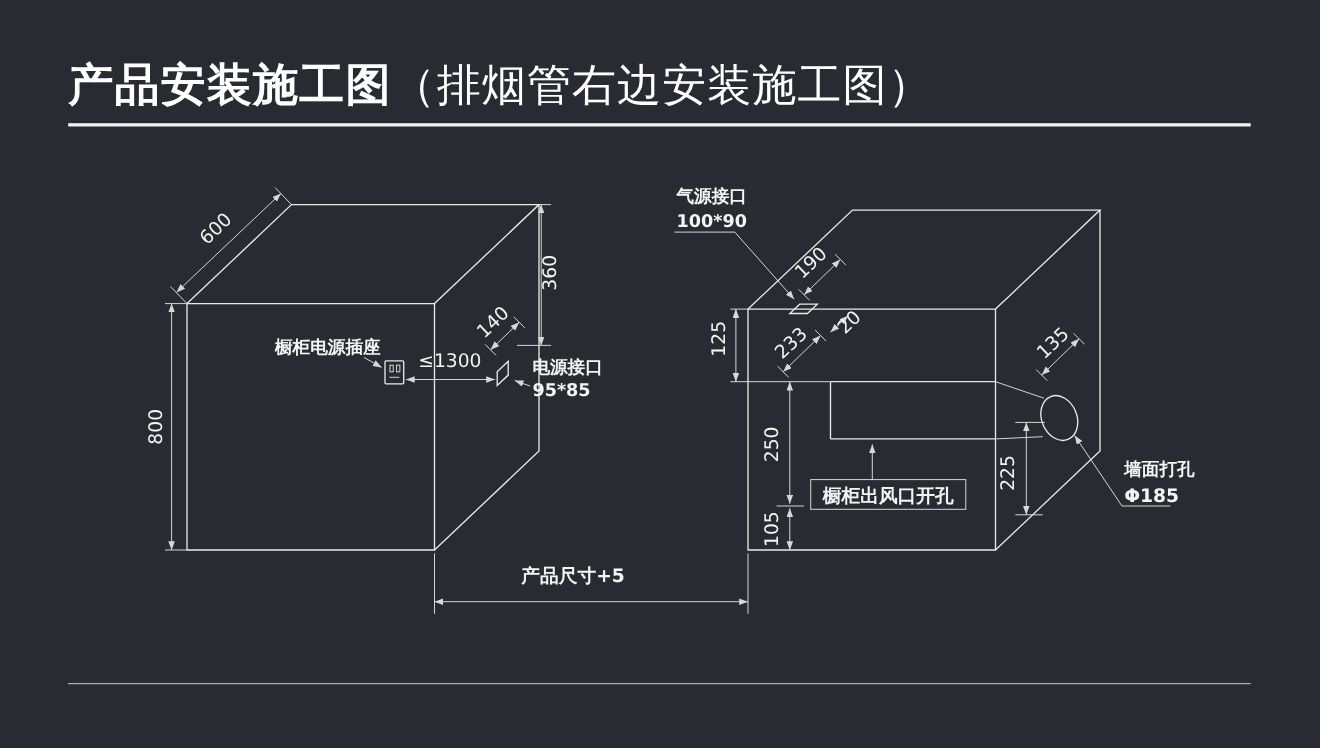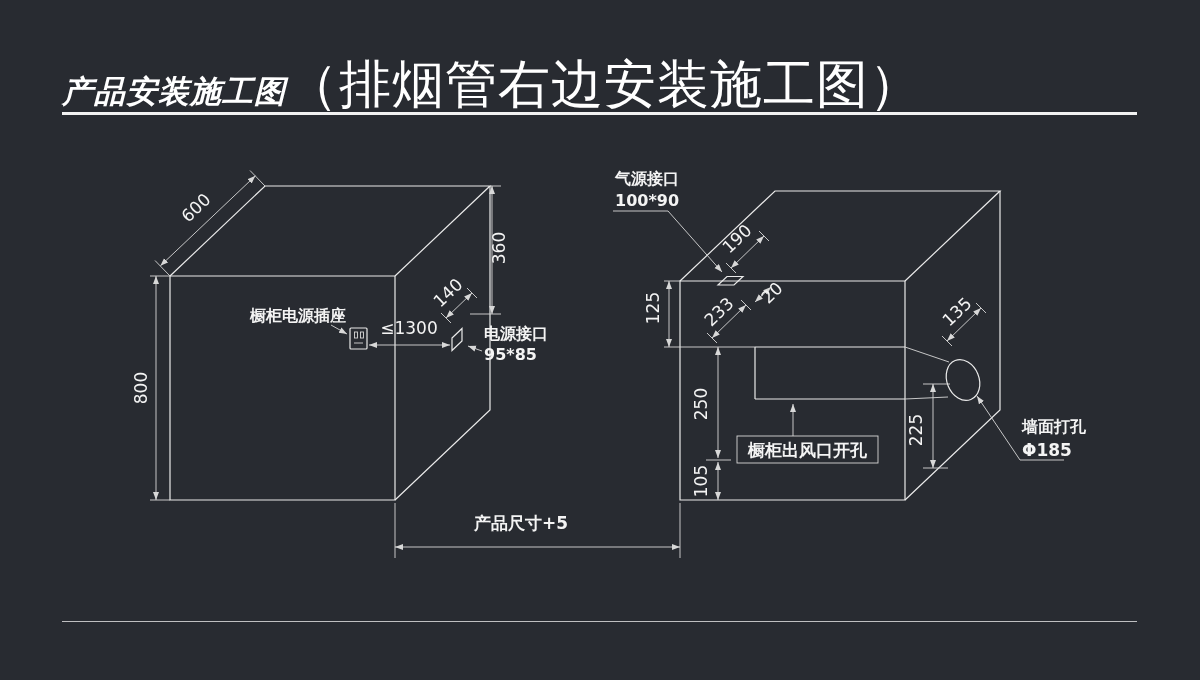--- a/index.html
+++ b/index.html
@@ -4,22 +4,22 @@
 <style>
   html,body { margin:0; padding:0; }
   body {
     width:1200px; height:680px;
     background:#282b31;
     position:relative;
     overflow:hidden;
     font-family:"DejaVu Sans", sans-serif;
   }
   .title-row { position:absolute; left:62px; top:50px; color:#ffffff; white-space:nowrap; }
-  .title-main { font-size:31px; font-weight:bold; letter-spacing:1px;font-style:italic; }
-  .title-sub  { font-size:52px; font-weight:300; letter-spacing:1px; }
+  .title-main { font-size:41px; font-weight:bold; letter-spacing:1px; }
+  .title-sub  { font-size:40px; font-weight:300; letter-spacing:1px; }
   .title-underline { position:absolute; left:62px; top:112px; width:1075px; height:3px; background:#f2f2f2; }
   .bottom-rule { position:absolute; left:62px; top:621px; width:1075px; height:1px; background:rgba(255,255,255,.7); }
 
   svg.diagram { position:absolute; left:0; top:0; }
   .edge { stroke:#eaeaea; stroke-width:1.2; fill:none; }
   .thin { stroke:#d8d8d8; stroke-width:0.9; fill:none; }
   .dim  { stroke:#d8d8d8; stroke-width:0.9; fill:none;
           marker-start:url(#arr); marker-end:url(#arr); }
   .lead { stroke:#d8d8d8; stroke-width:0.9; fill:none; marker-end:url(#arr); }
   text  { fill:#f4f4f4; }

